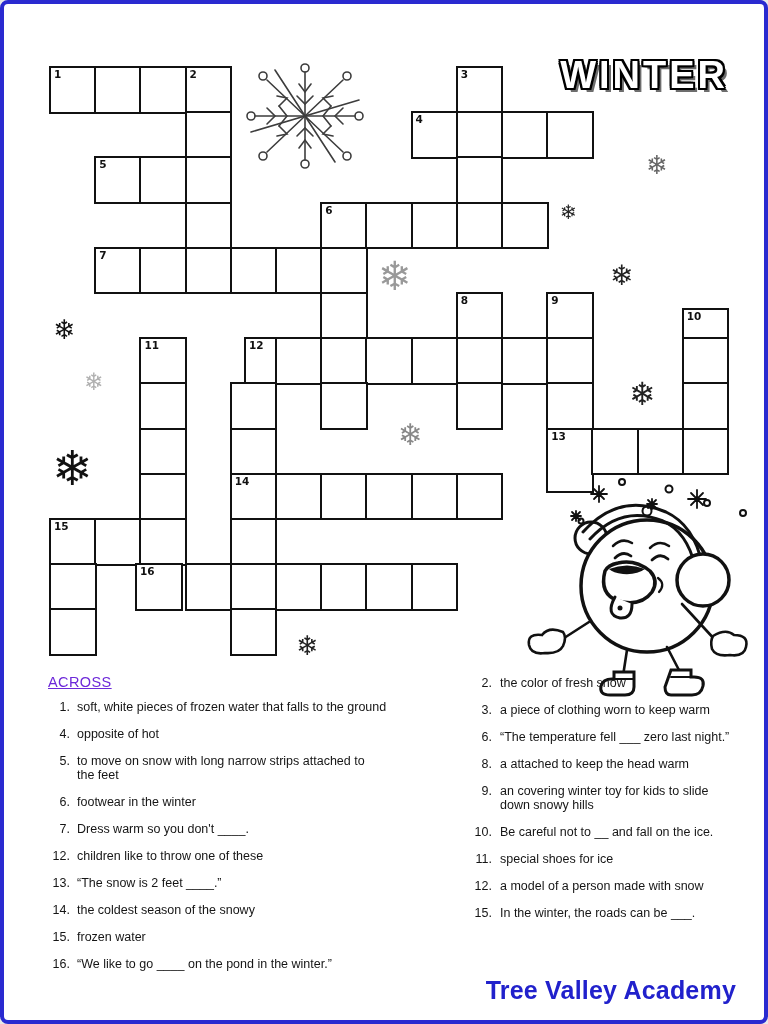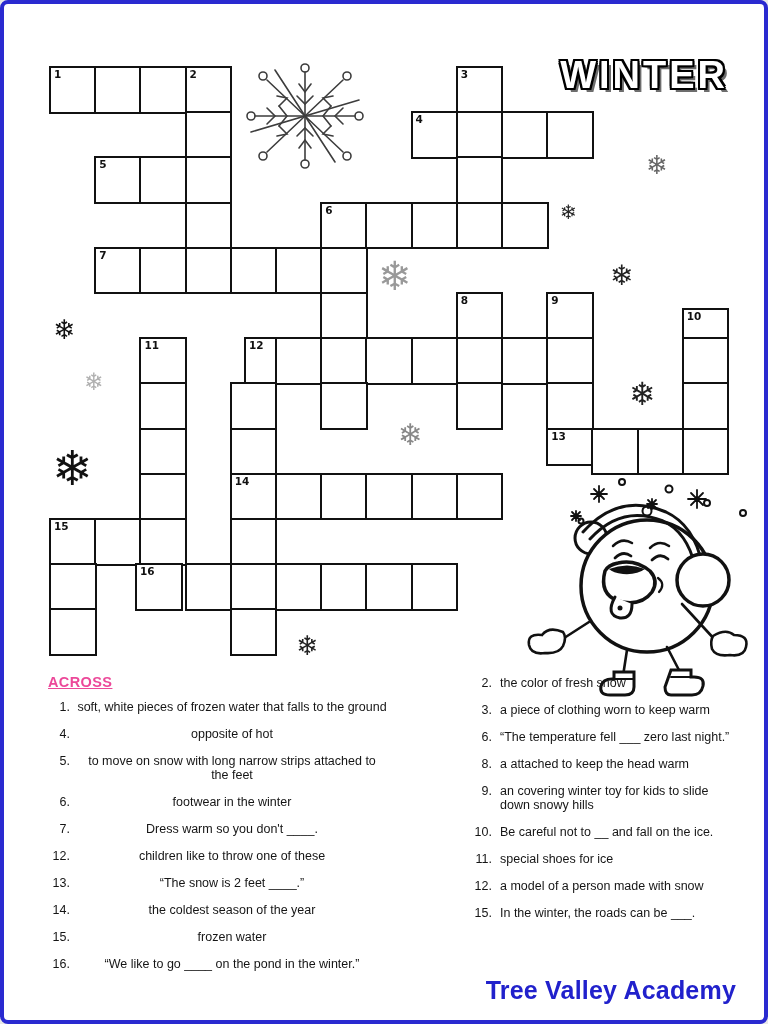--- a/index.html
+++ b/index.html
@@ -30,32 +30,32 @@
     font-family:"DejaVu Sans", sans-serif;
   }
   
   .flake{
     position:absolute; line-height:1;
     font-family:"DejaVu Sans", sans-serif; pointer-events:none;
   }
   
   .clue-col{position:absolute;}
   .clue-heading{
-    font-size:14.5px; font-weight:bold; text-decoration:underline;
-    letter-spacing:0.4px; color:#ec4899; margin-bottom:10px;
+    font-size:14.5px; font-weight:normal; text-decoration:underline;
+    letter-spacing:0.4px; color:#6d28d9; margin-bottom:10px;
   }
   .clue{display:flex; margin-bottom:13px; color:#151515;}
   .clue .num{
     text-align:right; flex-shrink:0; font-size:12.5px; line-height:14px;
   }
   .clue .txt{
     font-size:12.5px; line-height:14px; white-space:pre-line;
   }
   #across-list .num{width:22px; margin-right:7px;}
-  #across-list .txt{width:310px;text-align:center;}
+  #across-list .txt{width:310px;}
   #down-list .num{width:26px; margin-right:8px;}
   #down-list .txt{width:234px; text-align:justify;}
   
   .brand{
     position:absolute; top:972px; right:28px;
     font-size:25px; font-weight:bold; color:#2121cc; letter-spacing:0.2px;
   }
   svg{display:block;}
 </style>
 </head>
@@ -131,21 +131,21 @@
       <div class="cell" style="left: 542.2px; top: 333.2px; width: 47.7px; height: 47.7px;"></div>
       <div class="cell" style="left: 677.8px; top: 333.2px; width: 47.7px; height: 47.7px;"></div>
       <div class="cell" style="left: 135.4px; top: 378.4px; width: 47.7px; height: 47.7px;"></div>
       <div class="cell" style="left: 225.8px; top: 378.4px; width: 47.7px; height: 47.7px;"></div>
       <div class="cell" style="left: 316.2px; top: 378.4px; width: 47.7px; height: 47.7px;"></div>
       <div class="cell" style="left: 451.8px; top: 378.4px; width: 47.7px; height: 47.7px;"></div>
       <div class="cell" style="left: 542.2px; top: 378.4px; width: 47.7px; height: 47.7px;"></div>
       <div class="cell" style="left: 677.8px; top: 378.4px; width: 47.7px; height: 47.7px;"></div>
       <div class="cell" style="left: 135.4px; top: 423.6px; width: 47.7px; height: 47.7px;"></div>
       <div class="cell" style="left: 225.8px; top: 423.6px; width: 47.7px; height: 47.7px;"></div>
-      <div class="cell" style="left: 542.2px; top: 423.6px; width: 47.7px; height: 38px;">
+      <div class="cell" style="left: 542.2px; top: 423.6px; width: 47.7px; height: 65px;">
         <span class="num">13</span>
       </div>
       <div class="cell" style="left: 587.4px; top: 423.6px; width: 47.7px; height: 47.7px;"></div>
       <div class="cell" style="left: 632.6px; top: 423.6px; width: 47.7px; height: 47.7px;"></div>
       <div class="cell" style="left: 677.8px; top: 423.6px; width: 47.7px; height: 47.7px;"></div>
       <div class="cell" style="left: 135.4px; top: 468.8px; width: 47.7px; height: 47.7px;"></div>
       <div class="cell" style="left: 225.8px; top: 468.8px; width: 47.7px; height: 47.7px;">
         <span class="num">14</span>
       </div>
       <div class="cell" style="left: 271px; top: 468.8px; width: 47.7px; height: 47.7px;"></div>
@@ -313,21 +313,21 @@
         <div class="clue">
           <span class="num">12.</span>
           <span class="txt">children like to throw one of these</span>
         </div>
         <div class="clue">
           <span class="num">13.</span>
           <span class="txt">“The snow is 2 feet ____.”</span>
         </div>
         <div class="clue">
           <span class="num">14.</span>
-          <span class="txt">the coldest season of the year</span>
+          <span class="txt">the coldest season of the snowy</span>
         </div>
         <div class="clue">
           <span class="num">15.</span>
           <span class="txt">frozen water</span>
         </div>
         <div class="clue">
           <span class="num">16.</span>
           <span class="txt">“We like to go ____ on the pond in the winter.”</span>
         </div>
       </div>

